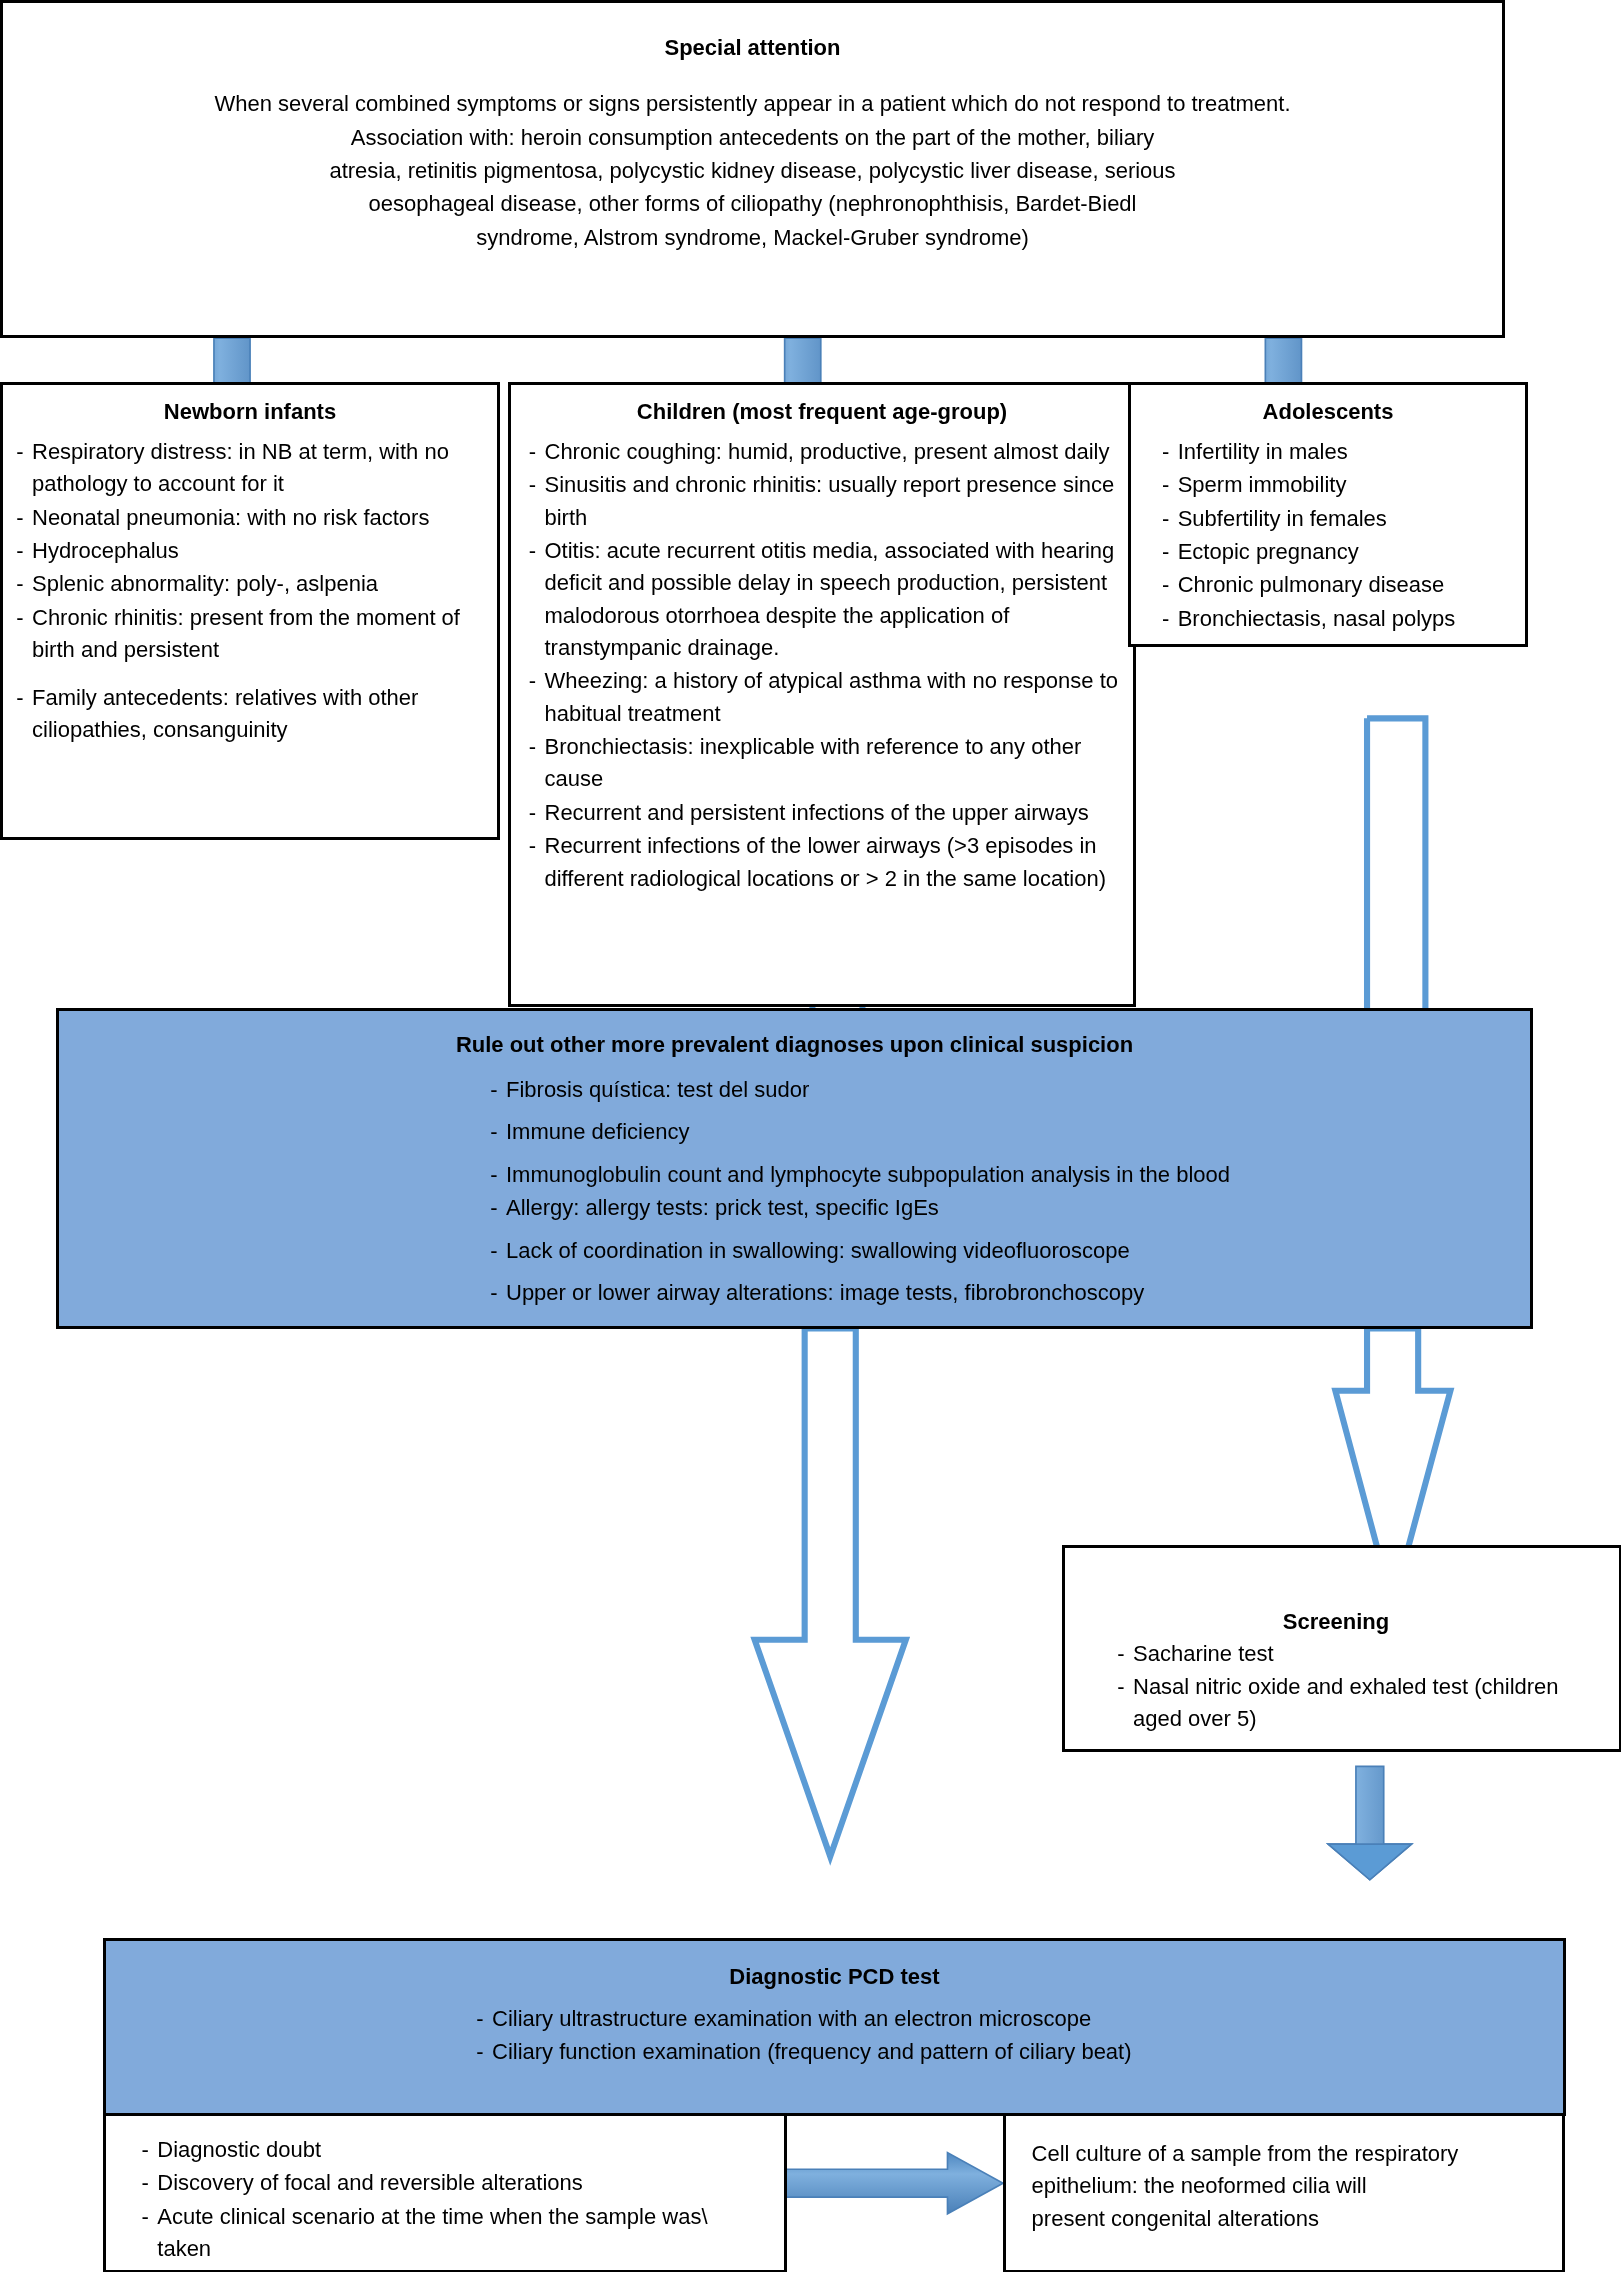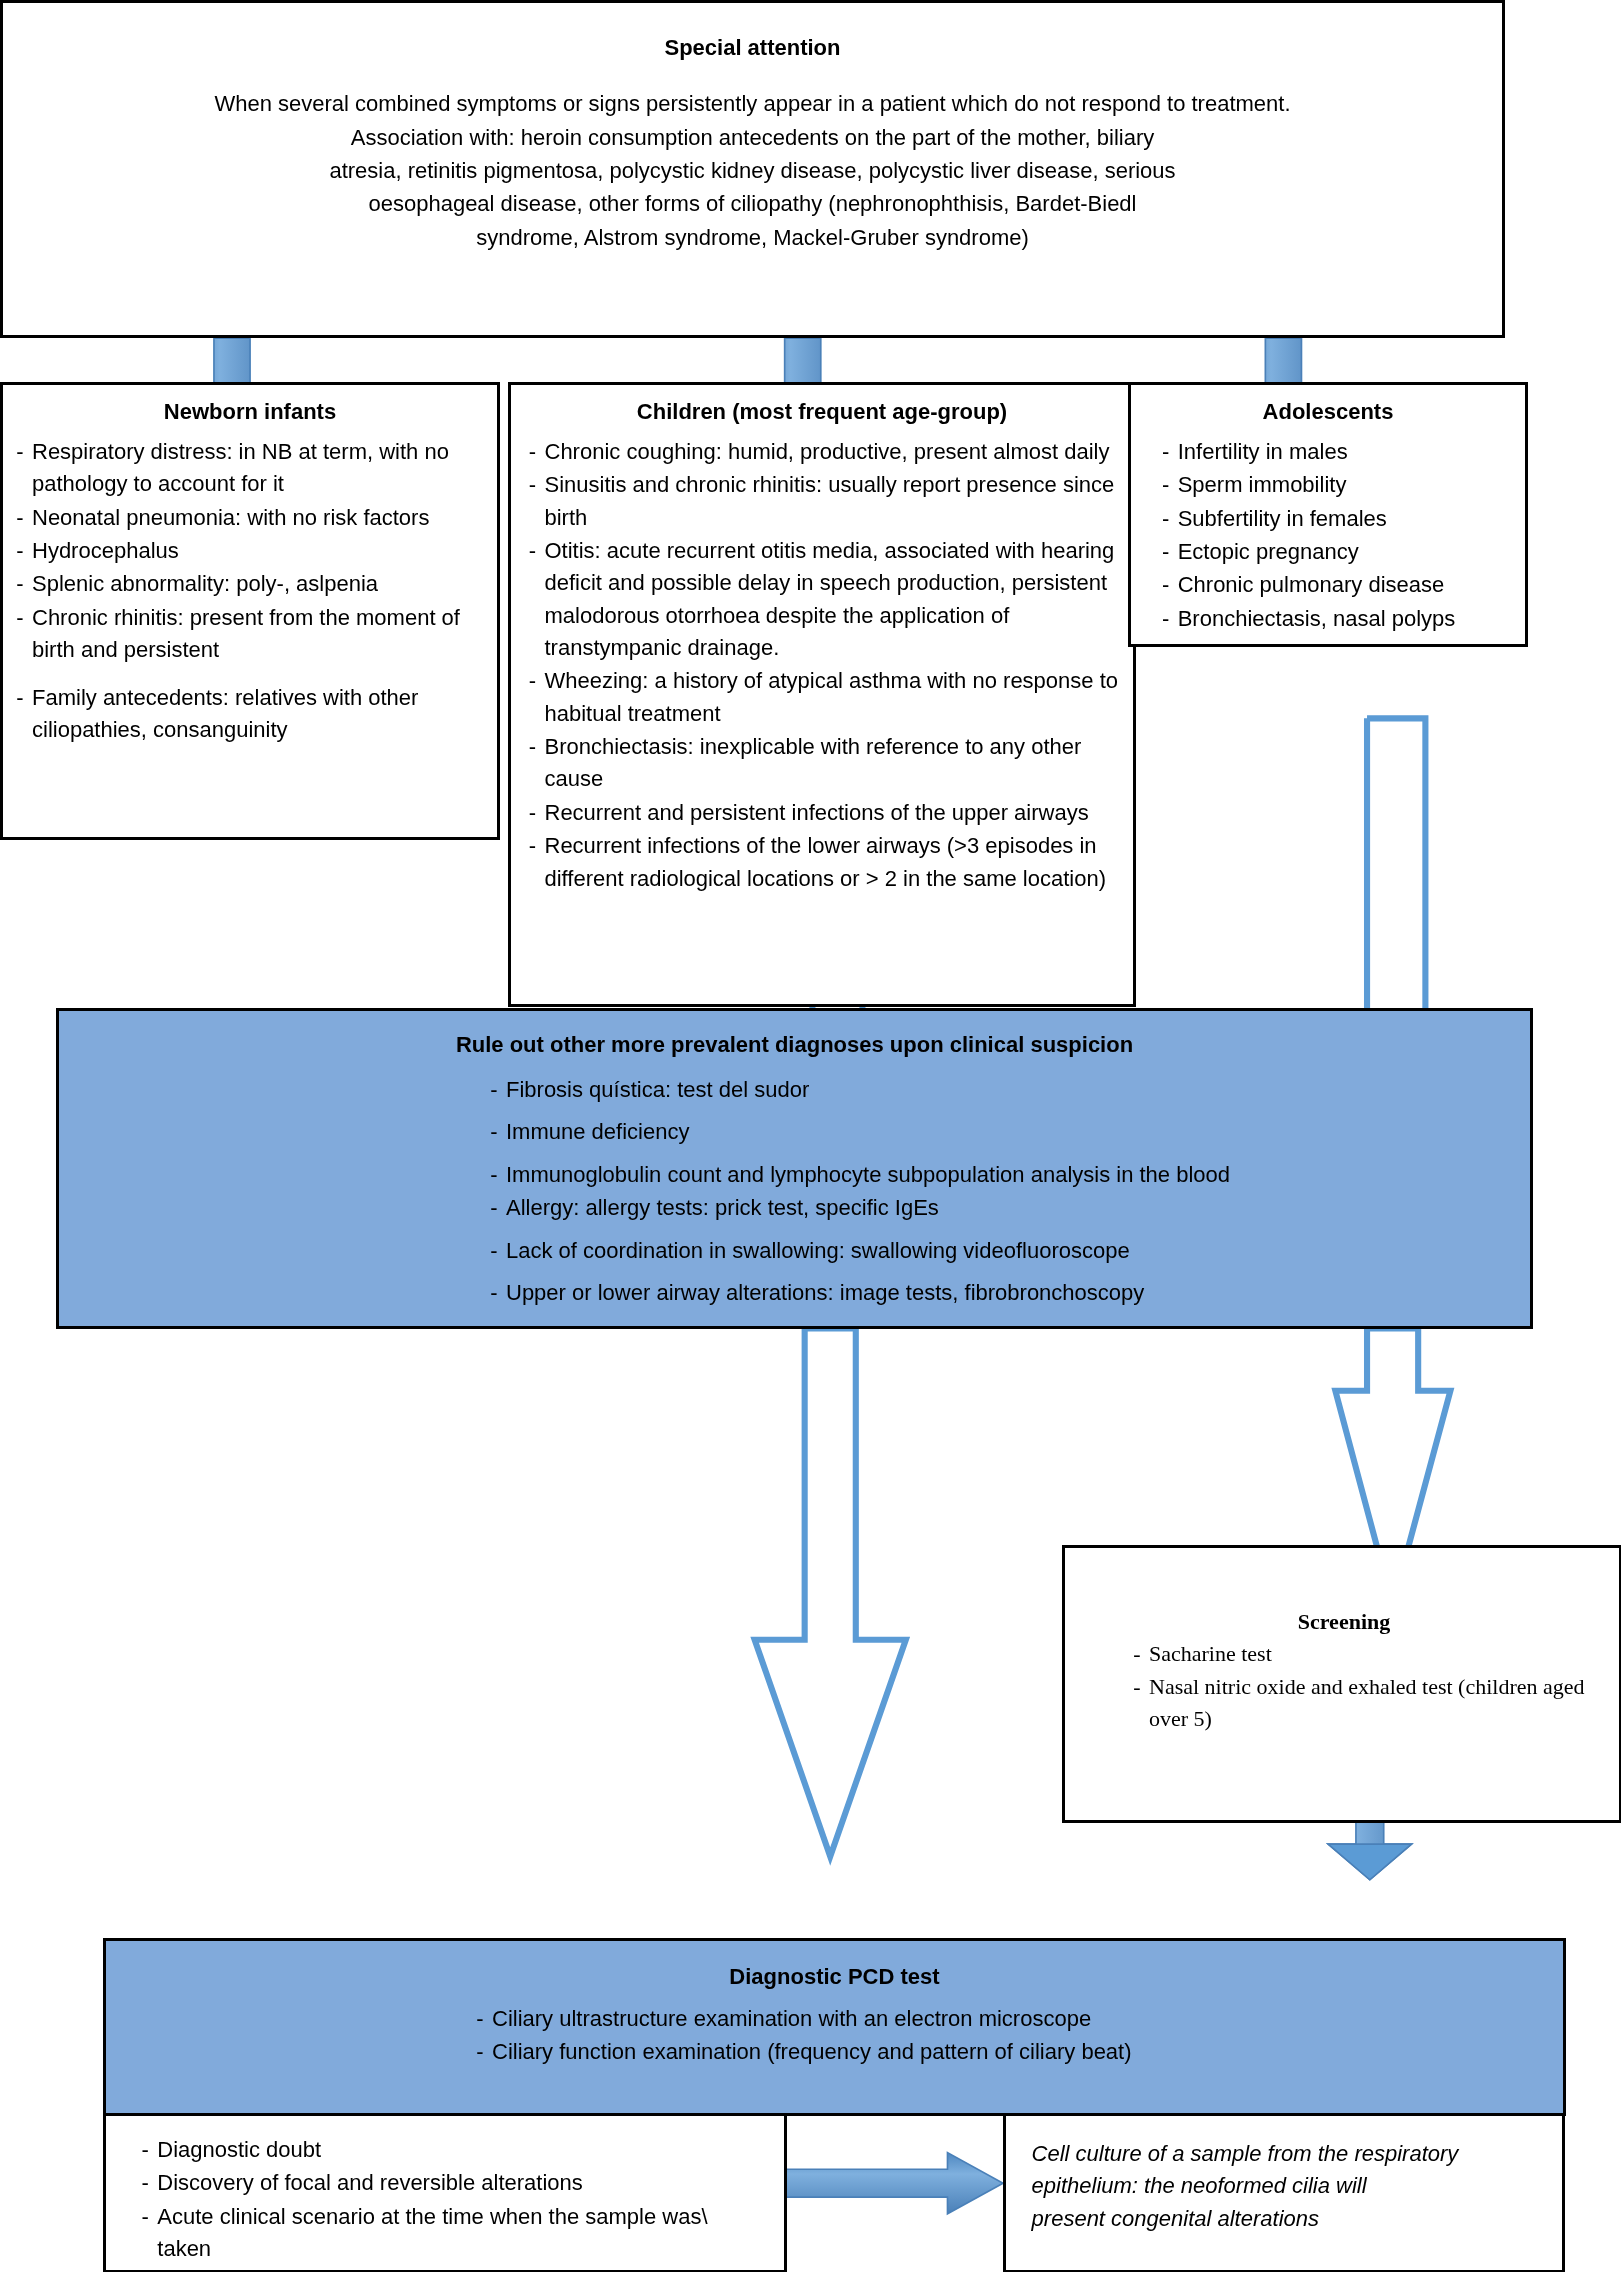--- a/index.html
+++ b/index.html
@@ -26,21 +26,20 @@
 
   .title {
     text-align: center;
     font-weight: bold;
     font-size: 22px;
     line-height: 1.25;
   }
   .body-text {
     font-size: 22px;
     line-height: 1.47;
-    font-style: italic;
   }
   ul.items {
     list-style: none;
     margin: 0; padding: 0;
   }
   ul.items > li {
     position: relative;
     padding-left: 19px;
     margin: 0 0 1.1px 0;
     font-size: 22px;
@@ -180,21 +179,21 @@
     <ul class="items" style="margin-left:428px;">
       <li style="margin-bottom:10px">Fibrosis quística: test del sudor</li>
       <li style="margin-bottom:10px">Immune deficiency</li>
       <li style="">Immunoglobulin count and lymphocyte subpopulation analysis in the blood</li>
       <li style="margin-bottom:10px">Allergy: allergy tests: prick test, specific IgEs</li>
       <li style="margin-bottom:10px">Lack of coordination in swallowing: swallowing videofluoroscope</li>
       <li>Upper or lower airway alterations: image tests, fibrobronchoscopy</li>
     </ul>
   </div>
 
-  <div class="box" style="left:1062px; top:1545px; width:560px; height:278px; padding:60px 22px 0 26px;font-family:Liberation Serif, serif;">
+  <div class="box" style="left:1062px; top:1545px; width:560px; height:207px; padding:60px 22px 0 10px;">
     <div class="title">Screening</div>
     <ul class="items" style="padding-left:0; margin-left:39px; margin-top:2.2px;">
       <li>Sacharine test</li>
       <li>Nasal nitric oxide and exhaled test (children aged over 5)</li>
     </ul>
   </div>
 
   <div class="box blue" style="left:103px; top:1938px; width:1463px; height:178px; padding:22px 0 0 0; z-index:6;">
     <div class="title">Diagnostic PCD test</div>
     <div style="height:12.2px"></div>

